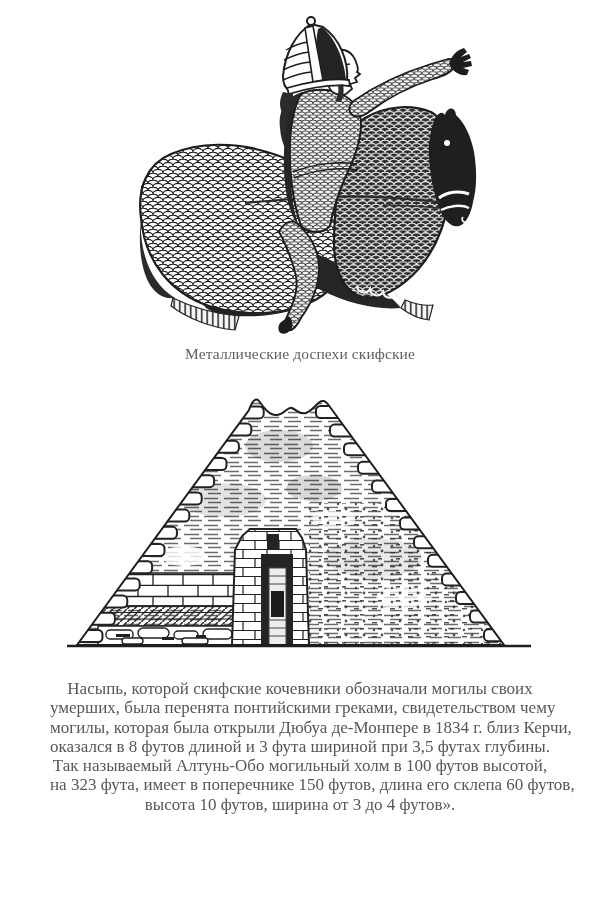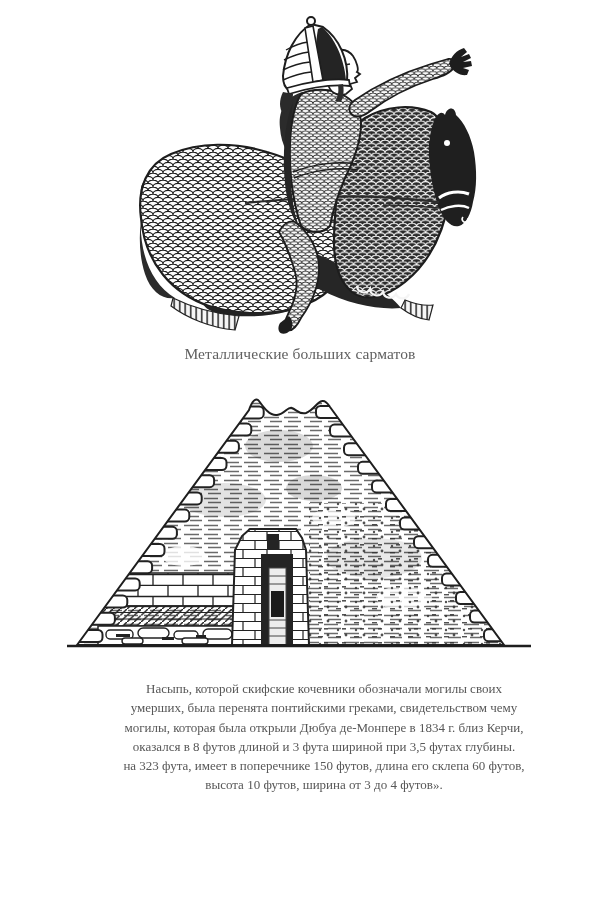--- a/index.html
+++ b/index.html
@@ -4,21 +4,21 @@
 <style>
   html,body{margin:0;padding:0;background:#ffffff;}
   .page{position:relative;width:600px;height:909px;background:#ffffff;overflow:hidden;
         font-family:"Liberation Serif", "DejaVu Serif", serif;}
   .fig{position:absolute;}
   #fig1{left:133px;top:12px;width:350px;height:330px;}
   #fig2{left:64px;top:388px;width:472px;height:262px;}
   .caption{position:absolute;top:345px;left:0;width:600px;text-align:center;
            font-size:15.5px;color:#606060;letter-spacing:.1px;}
   .para{position:absolute;top:679px;left:50px;width:500px;color:#575757;
-        font-size:13px;line-height:19.3px;margin-left:24px;}
+        font-size:17px;line-height:19.3px;}
   .para .line{white-space:nowrap;text-align:center;}
   svg{display:block;}
 </style>
 </head>
 <body>
 
 <div class="page">
 
   <div class="fig" id="fig1">
     <svg width="350" height="330" viewBox="0 0 350 330" xmlns="http://www.w3.org/2000/svg">
@@ -103,21 +103,21 @@
       <path d="M153,38 C160,34 168,31 175,30 M151,48 C159,44 168,41 176,40 M150,58 C158,54 168,51 177,50
                M150,68 C159,64 169,61 178,60" fill="none" stroke="#1d1d1d" stroke-width="1.4"></path>
       <path d="M180,14 L190,68 L180,70 L172,16 Z" fill="#ffffff" stroke="#1d1d1d" stroke-width="1.6"></path>
       <circle cx="178" cy="9" r="4" fill="#ffffff" stroke="#1d1d1d" stroke-width="2"></circle>
       <path d="M154,76 C175,70 198,66 216,68 L217,74 C198,72 176,76 156,82 Z" fill="#ffffff" stroke="#1d1d1d" stroke-width="1.8"></path>
       <path d="M205,73 C206,79 205,85 202,89 L208,90 C211,84 211,77 210,72 Z" fill="#2b2b2b"></path>
       <path d="M150,80 C146,88 146,96 150,102 C156,98 160,90 160,82 Z" fill="#2b2b2b"></path>
     </svg>
   </div>
 
-  <div class="caption">Металлические больших сарматов</div>
+  <div class="caption">Металлические доспехи скифские</div>
 
   <div class="fig" id="fig2">
     <svg width="472" height="262" viewBox="0 0 472 262" xmlns="http://www.w3.org/2000/svg">
       <defs>
         <pattern id="pstrata" width="40" height="9" patternUnits="userSpaceOnUse">
           <rect width="40" height="9" fill="#ffffff"></rect>
           <path d="M0,2.5 h15 M20,2.5 h14 M6,6.5 h12 M24,6.5 h13" stroke="#6a6a6a" stroke-width="1.4" fill="none"></path>
         </pattern>
         <pattern id="pmottle" width="18" height="14" patternUnits="userSpaceOnUse">
           <circle cx="4" cy="4" r="1.2" fill="#333"></circle>
@@ -220,17 +220,18 @@
       <path d="M13,257 L185,22 C188,13 192,9 195,13 C200,20 206,28 213,27 C221,26 224,18 228,20
                C233,22 236,27 242,25 C250,22 253,14 258,13 C262,12 264,16 266,19 L440,257 Z" fill="none" stroke="#1e1e1e" stroke-width="2"></path>
     </svg>
   </div>
 
   <div class="para">
     <div class="line">Насыпь, которой скифские кочевники обозначали могилы своих</div>
     <div class="line">умерших, была перенята понтийскими греками, свидетельством чему</div>
     <div class="line">могилы, которая была открыли Дюбуа де-Монпере в 1834 г. близ Керчи,</div>
     <div class="line">оказался в 8 футов длиной и 3 фута шириной при 3,5 футах глубины.</div>
+    <div class="line">Так называемый Алтунь-Обо могильный холм в 100 футов высотой,</div>
     <div class="line">на 323 фута, имеет в поперечнике 150 футов, длина его склепа 60 футов,</div>
     <div class="line">высота 10 футов, ширина от 3 до 4 футов».</div>
   </div>
 
 </div>
 
 </body></html>

